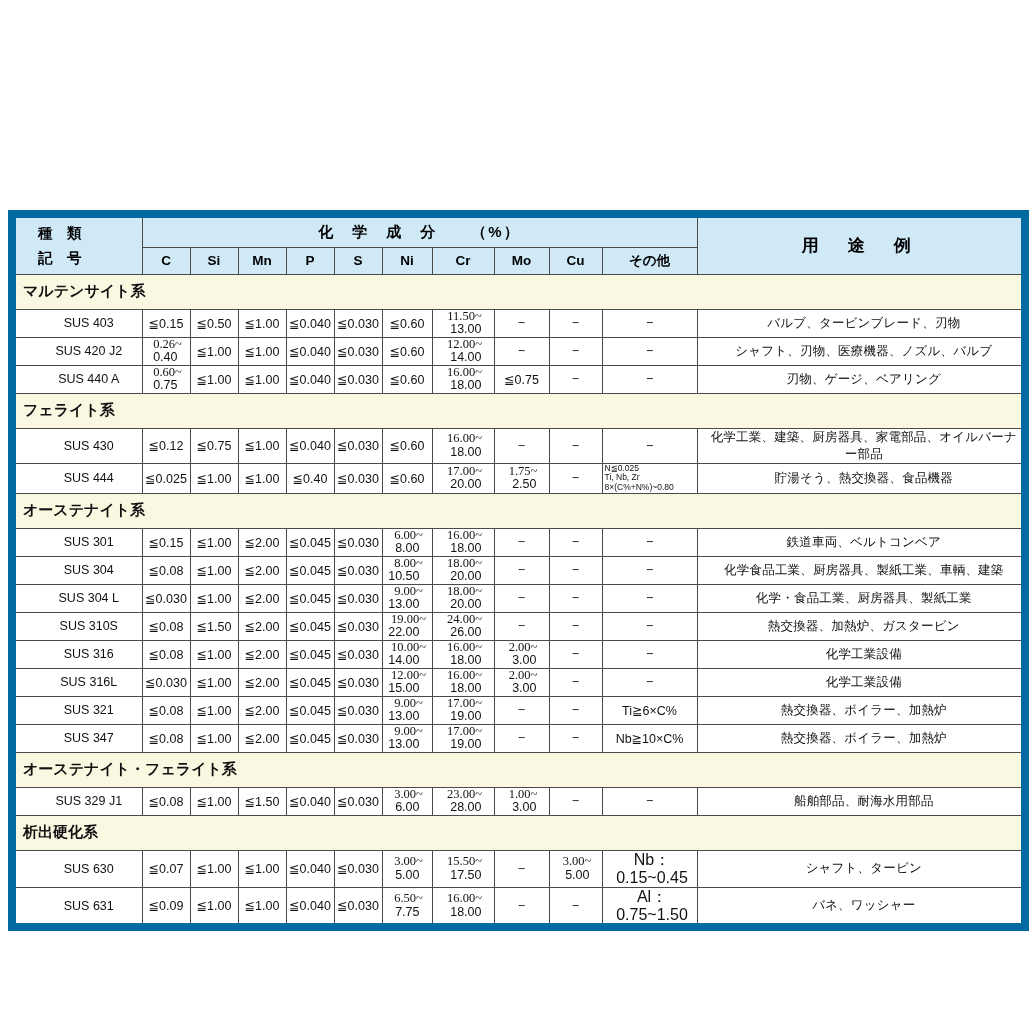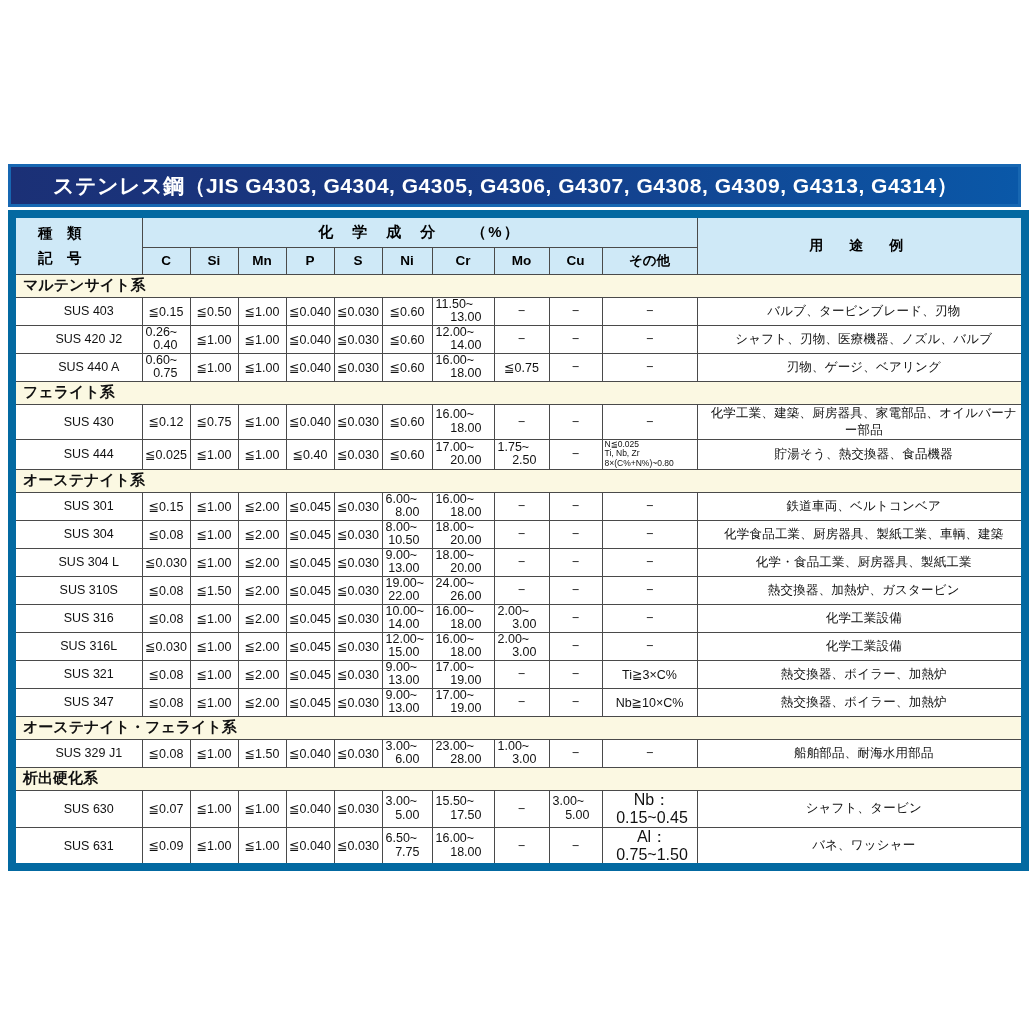--- a/index.html
+++ b/index.html
@@ -40,57 +40,54 @@
   thead th {
     background: #cfe9f7;
     font-weight: bold;
     text-align: center;
     color: #000;
   }
   th.group-head { height: 33px; font-size: 15px; letter-spacing: 2px; }
   th.chem-col { height: 27px; font-size: 13.5px; }
   th.kind-head { font-size: 14.5px; }
   th.kind-head .kl { display: flex; justify-content: space-between; padding: 3px 22px; }
-  th.usage-head { font-size: 14px; letter-spacing: 6px; }
+  th.usage-head { font-size: 17px; letter-spacing: 6px; }
 
   tr.section-row td {
     background: #fbf8e2;
     font-weight: bold;
     text-align: left;
     font-size: 15px;
-    height: 23px;
+    height: 35px;
     padding: 1px 2px 1px 7px;
   }
   tr.data-row td { height: 28px; font-size: 12.5px; text-align: center; background: #fff; }
   td.grade {
     background: #cfeafa;
     text-align: left;
     padding-left: 20px;
     font-size: 13.5px;
   }
   td.usage {
     text-align: left;
     padding-left: 9px;
     font-size: 12.5px;
     letter-spacing: 0.2px;
   }
   .range { width: 100%; line-height: 1.08; }
-  .range .r1 { text-align: left; padding-left: 3px; }
+  .range .r1 { text-align: center; padding-left: 3px; font-family: Liberation Serif, serif; }
   .range .r2 { text-align: right; padding-right: 12px; }
   td .tiny { font-size: 8.5px; line-height: 1.15; text-align: left; padding-left: 2px; }
   td .two-line { font-size: 16px; line-height: 1.12; text-align: center; padding-left: 5px; }
 </style>
 </head>
 <body>
 
 <div class="page">
 
-  <div class="title-bar">
-    <span>ステンレス鋼（JIS G4303, G4304, G4305, G4306, G4307, G4308, G4309, G4313, G4314）</span>
-  </div>
 
   <div class="table-wrap">
     <table class="spec">
       <colgroup>
         <col style="width:130px">
         <col style="width:48px">
           <col style="width:48px">
           <col style="width:48px">
         <col style="width:48px">
           <col style="width:48px">
@@ -421,21 +418,21 @@
               </div>
             </td>
             <td>
               <div class="range">
                 <div class="r1">17.00~</div>
                 <div class="r2">19.00</div>
               </div>
             </td>
             <td>−</td>
             <td>−</td>
-            <td>Ti≧3×C%</td>
+            <td>Ti≧6×C%</td>
             <td class="usage">熱交換器、ボイラー、加熱炉</td>
           </tr>
           <tr class="data-row">
             <td class="grade">SUS 347</td>
             <td>≦0.08</td>
             <td>≦1.00</td>
             <td>≦2.00</td>
             <td>≦0.045</td>
             <td>≦0.030</td>
             <td>

